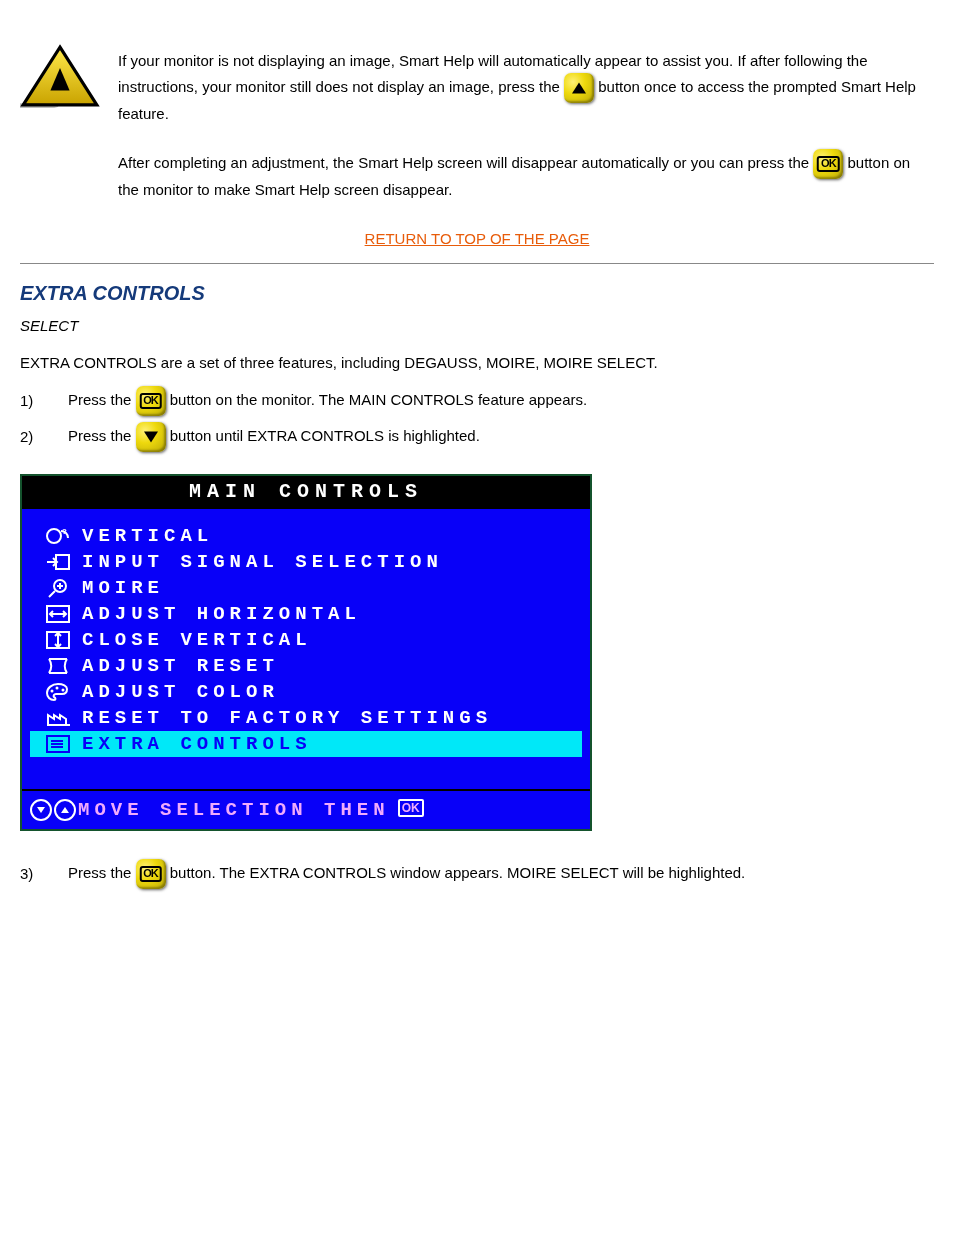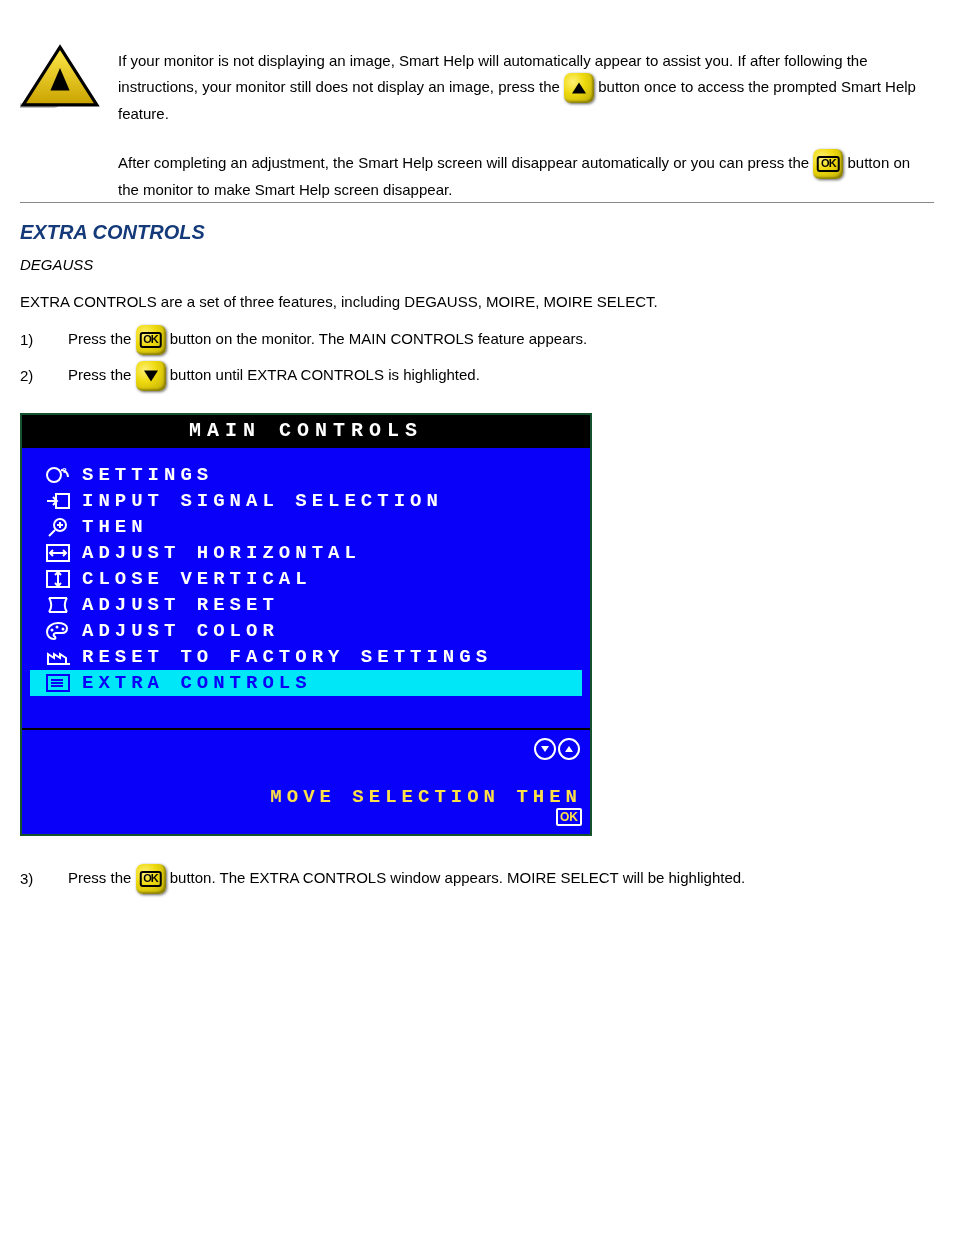--- a/index.html
+++ b/index.html
@@ -161,28 +161,27 @@
   }
   .osd-row.hl {
     background: var(--cyan-hl);
     color: var(--blue-screen);
   }
   .osd-row.hl .ico-cell svg { stroke: var(--blue-screen); fill: none; }
   .osd-row.hl .ico-cell { color: var(--blue-screen); }
   .osd-spacer { height: 22px; }
   .osd-footer {
     background: var(--blue-screen);
-    color:#fde047;
+    color:#f0abfc;
     border-top: 2px solid #000;
     padding: 8px 8px;
     font-size: 19px;
     letter-spacing: 5px;
     display:flex;
-    align-items: flex-end;
-    flex-direction: column;
+    align-items: flex-start;
   }
   .osd-footer .ico-cell { width:48px; flex:0 0 48px; display:flex; justify-content:center; }
 
   .osd .mini-ico {
     width: 28px; height: 22px;
   }
   .osd svg { stroke:#fff; fill:none; stroke-width:2; }
 
   .ok-box {
     display:inline-block;
@@ -238,25 +237,28 @@
       <span>If your monitor is not displaying an image, Smart Help will automatically appear to assist you. If after following the instructions, your monitor still does not display an image, press the</span>
       <span class="yel-btn sm"><span class="tri-up"></span></span>
       <span>button once to access the prompted Smart Help feature.</span>
       <div style="height:24px"></div>
       <span>After completing an adjustment, the Smart Help screen will disappear automatically or you can press the</span>
       <span class="yel-btn sm"><span class="ok-glyph">OK</span></span>
       <span>button on the monitor to make Smart Help screen disappear.</span>
     </div>
   </div>
 
+  <div class="ret-link">
+    <a href="#">RETURN TO TOP OF THE PAGE</a>
+  </div>
 
   <hr class="sep">
 
   <h2 class="sect">EXTRA CONTROLS</h2>
-  <div class="sub-h">DEGAUSS</div>
+  <div class="sub-h">SELECT</div>
 
   <p>EXTRA CONTROLS are a set of three features, including DEGAUSS, MOIRE, MOIRE SELECT.</p>
 
   <div class="steps">
     <div class="step">
       <span class="num">1)</span>
       <span class="txt">
         <span>Press the</span>
         <span class="yel-btn sm"><span class="ok-glyph">OK</span></span>
         <span>button on the monitor. The MAIN CONTROLS feature appears.</span>
@@ -276,39 +278,39 @@
     <div class="osd-title">MAIN CONTROLS</div>
     <div class="osd-body">
       <div class="osd-row">
         <span class="ico-cell">
           <svg class="mini-ico" viewBox="0 0 28 22">
               <circle cx="10" cy="11" r="7"></circle>
               <path d="M17 6c4 0 7 3 7 7"></path>
               <text x="18" y="9" font-size="8" fill="#fff" stroke="none">?</text>
             </svg>
         </span>
-        <span>SETTINGS</span>
+        <span>VERTICAL</span>
       </div>
       <div class="osd-row">
         <span class="ico-cell">
           <svg class="mini-ico" viewBox="0 0 28 22">
               <rect x="12" y="4" width="13" height="14"></rect>
               <path d="M3 11h9M9 7l4 4-4 4"></path>
             </svg>
         </span>
         <span>INPUT SIGNAL SELECTION</span>
       </div>
       <div class="osd-row">
         <span class="ico-cell">
           <svg class="mini-ico" viewBox="0 0 28 22">
               <circle cx="16" cy="9" r="6"></circle>
               <path d="M11 14l-6 6M16 6v6M13 9h6"></path>
             </svg>
         </span>
-        <span>THEN</span>
+        <span>MOIRE</span>
       </div>
       <div class="osd-row">
         <span class="ico-cell">
           <svg class="mini-ico" viewBox="0 0 28 22">
               <rect x="3" y="3" width="22" height="16"></rect>
               <path d="M7 11h14M9 8l-3 3 3 3M19 8l3 3-3 3"></path>
             </svg>
         </span>
         <span>ADJUST HORIZONTAL</span>
       </div>

